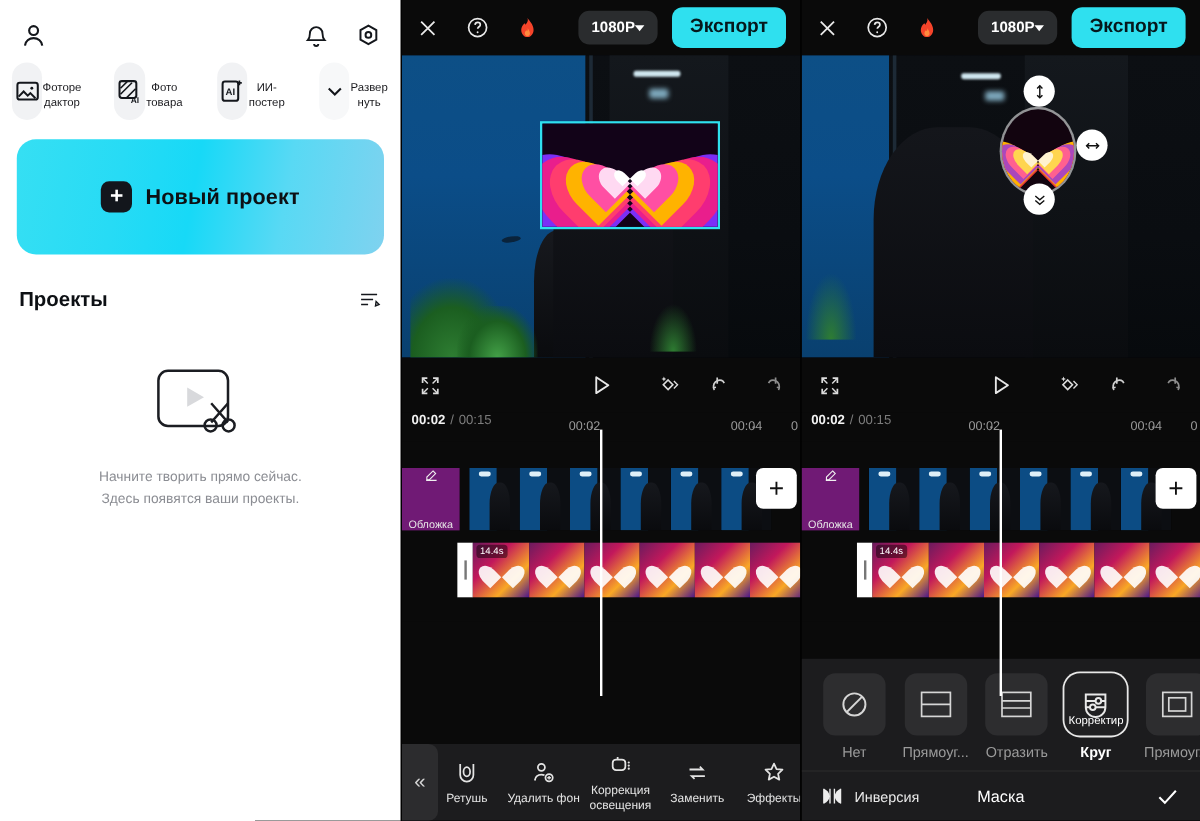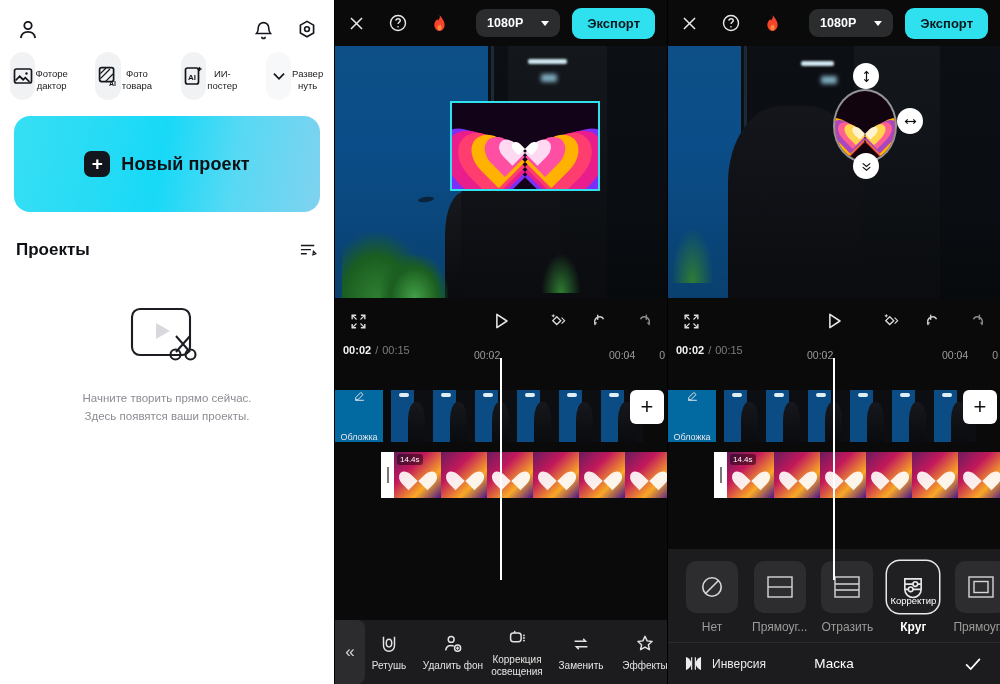--- a/index.html
+++ b/index.html
@@ -35,24 +35,24 @@
   .empty { margin-top:46px; display:flex; flex-direction:column; align-items:center; }
   .empty-txt { margin-top:22px; font-size:11.5px; color:#8b8d93; text-align:center; line-height:1.55; }
 
   
   .panel-edit { position:relative; width:333px; height:684px; background:#0a0a0a; overflow:hidden;
      border-left:1px solid #000; }
   .ed-top { height:46px; display:flex; align-items:center; padding:0 12px; background:#0a0a0a; gap:0;}
   .ed-top-left { display:flex; align-items:center; gap:22px; }
   .ed-top-right { margin-left:auto; display:flex; align-items:center; gap:12px; }
   .res-pill { background:#2a2c2e; color:#fff; font-size:12.5px; font-weight:700;
-     padding:7px 11px; border-radius:9px; display:flex; align-items:center; gap:18px; }
+     padding:7px 11px; border-radius:9px; display:flex; align-items:center; gap:0; }
   .caret { width:0;height:0;border-left:4px solid transparent;border-right:4px solid transparent;
      border-top:5px solid #fff; }
-  .export-btn { background:#2fe0ef; color:#06181c; font-size:13px; font-weight:700;
+  .export-btn { background:#2fe0ef; color:#06181c; font-size:16px; font-weight:700;
      padding:8px 15px; border-radius:9px; }
 
   
   .preview { position:relative; height:252px; background:#05060a; overflow:hidden; }
   .pv-img { position:absolute; inset:0; }
   .wall { position:absolute; left:0; top:0; width:46%; height:100%;
      background:linear-gradient(180deg,#0d4f86 0%, #0b4d88 40%, #09406f 100%); }
   .wall2{ position:absolute; left:46%; top:0; width:54%; height:100%;
      background:linear-gradient(180deg,#0c0f13 0%, #0a0d11 60%, #070a0d 100%); }
   .doorframe{ position:absolute; left:47%; top:0; width:3px; height:100%; background:#1d2a36;}
@@ -99,21 +99,21 @@
   
   .ruler { position:relative; height:24px; background:#0a0a0a; display:flex; }
   .rl-cur { font-size:11px; font-weight:700; color:#f2f2f2; padding-left:8px; }
   .rl-tot { font-size:11px; color:#7c7c7c; }
   .rl-tick { position:absolute; font-size:10.5px; color:#9a9a9a; top:5px;}
   .rl-dot { position:absolute; width:2px;height:2px;border-radius:50%;background:#6a6a6a; top:11px;}
 
   
   .tl { position:relative; height:150px; background:#0a0a0a; }
   .cover { position:absolute; left:0; top:22px; width:48px; height:52px;
-     background:#0369a1; display:flex; flex-direction:column; align-items:center; justify-content:center;gap:27px; }
+     background:#701a75; display:flex; flex-direction:column; align-items:center; justify-content:center;gap:27px; }
   .cover-lbl { font-size:9px; color:#e6e6e6; margin-top:2px; }
   .strip { position:absolute; left:56px; top:22px; height:52px; display:flex; overflow:hidden; }
   .frame { width:47px; height:52px; position:relative; overflow:hidden; background:#07080a;}
   .fr-wall{ position:absolute; left:0;top:0;width:55%;height:100%; background:#0c4c84;}
   .fr-dark{ position:absolute; right:0;top:0;width:45%;height:100%; background:#0c0e12;}
   .fr-p{ position:absolute; left:40%; bottom:0; width:40%; height:76%;
      background:linear-gradient(180deg,#16181d,#0a0b0e); border-radius:45% 45% 0 0;}
   .fr-light{position:absolute; left:18%;top:6%;width:24%;height:4px;background:#dfeff7;border-radius:2px;filter:blur(.6px);}
   .plus-btn { position:absolute; top:22px; width:34px;height:34px; background:#fff; border-radius:6px;
      display:flex;align-items:center;justify-content:center; font-size:22px; color:#111; font-weight:300;}

